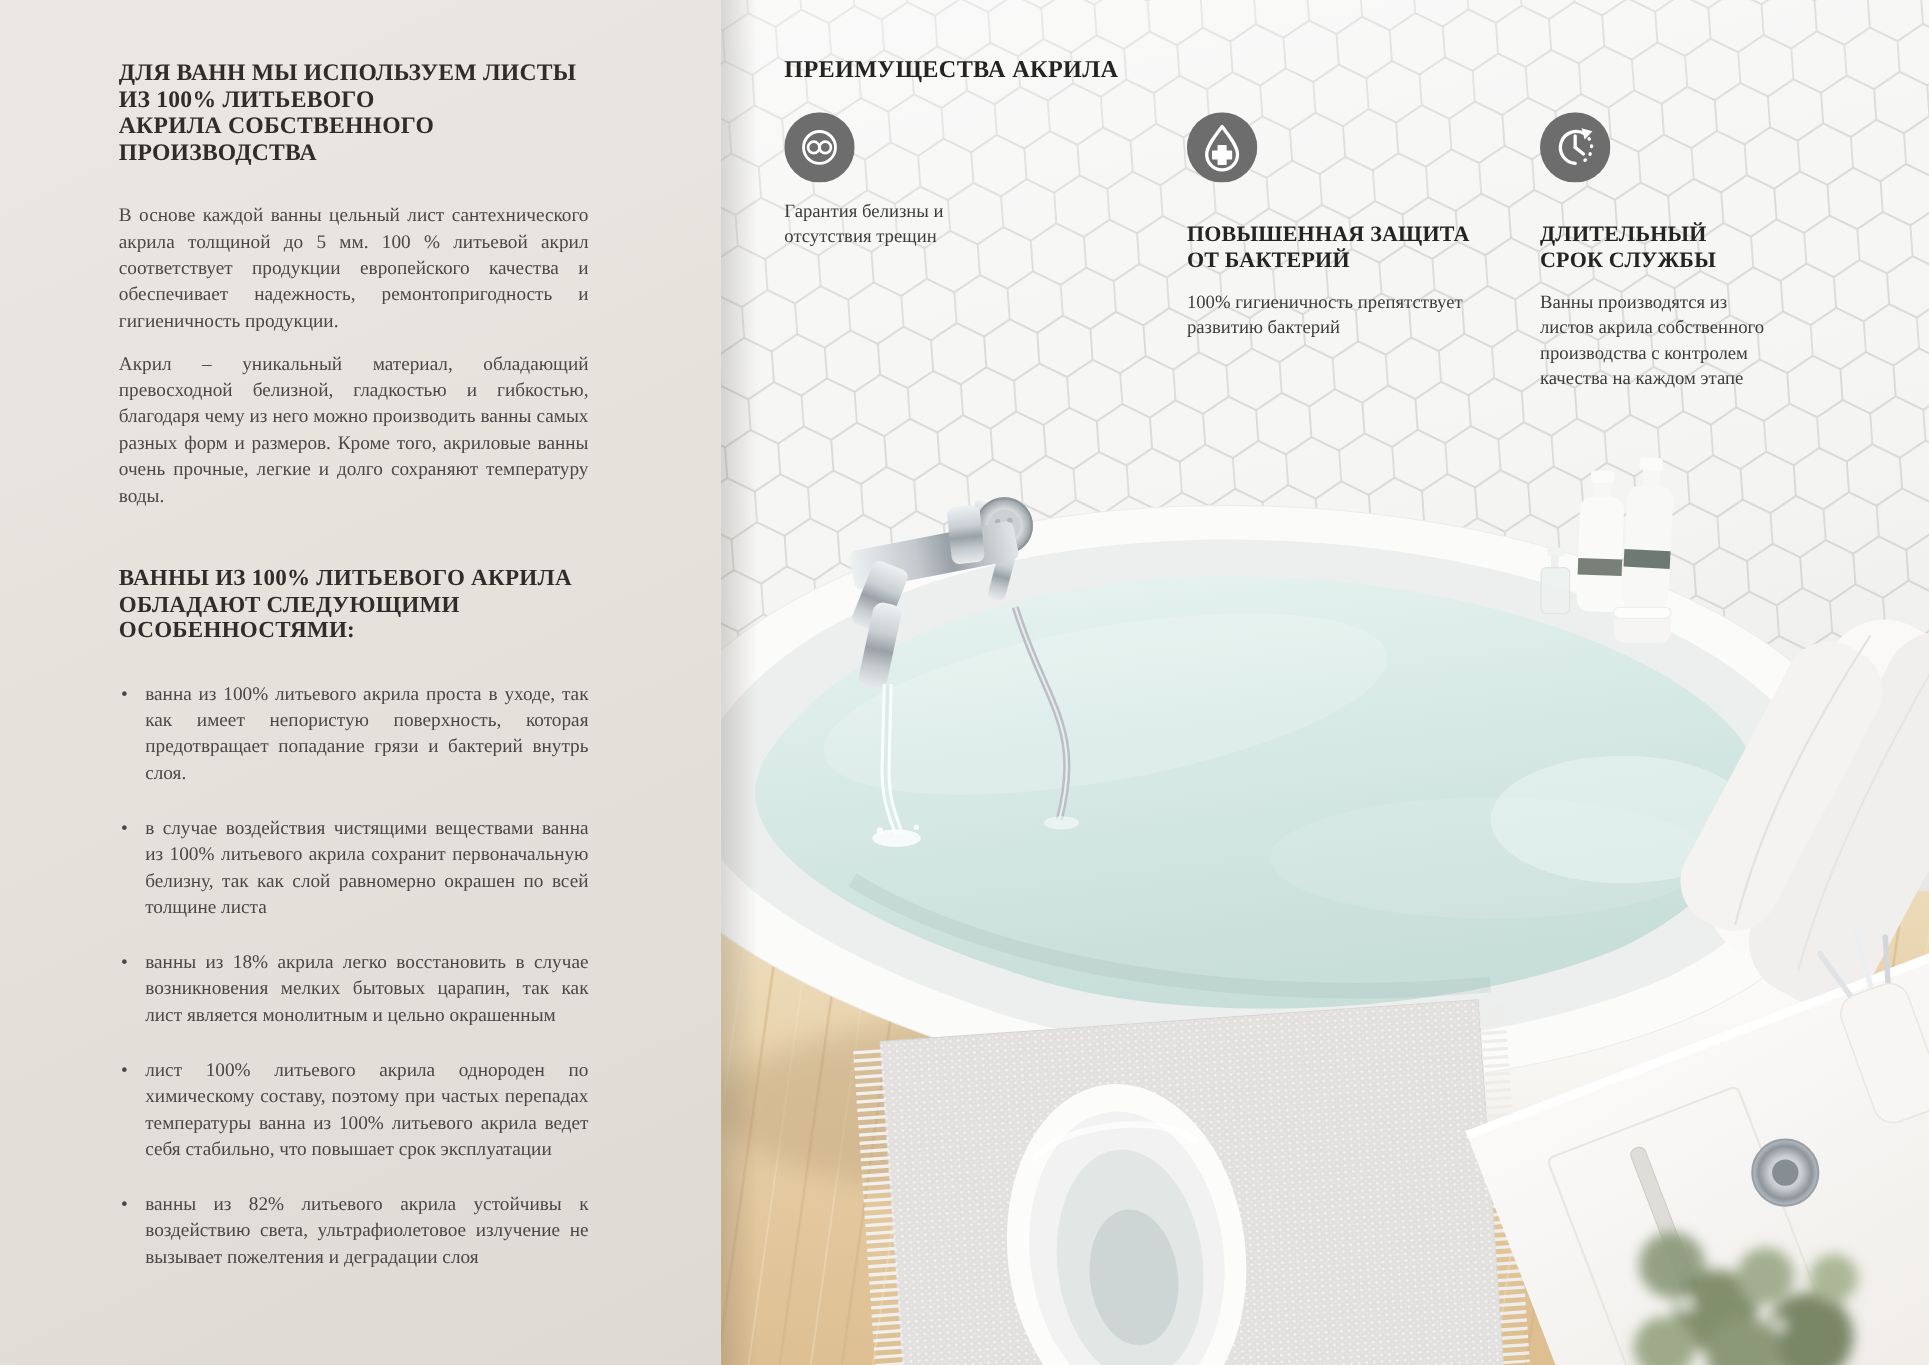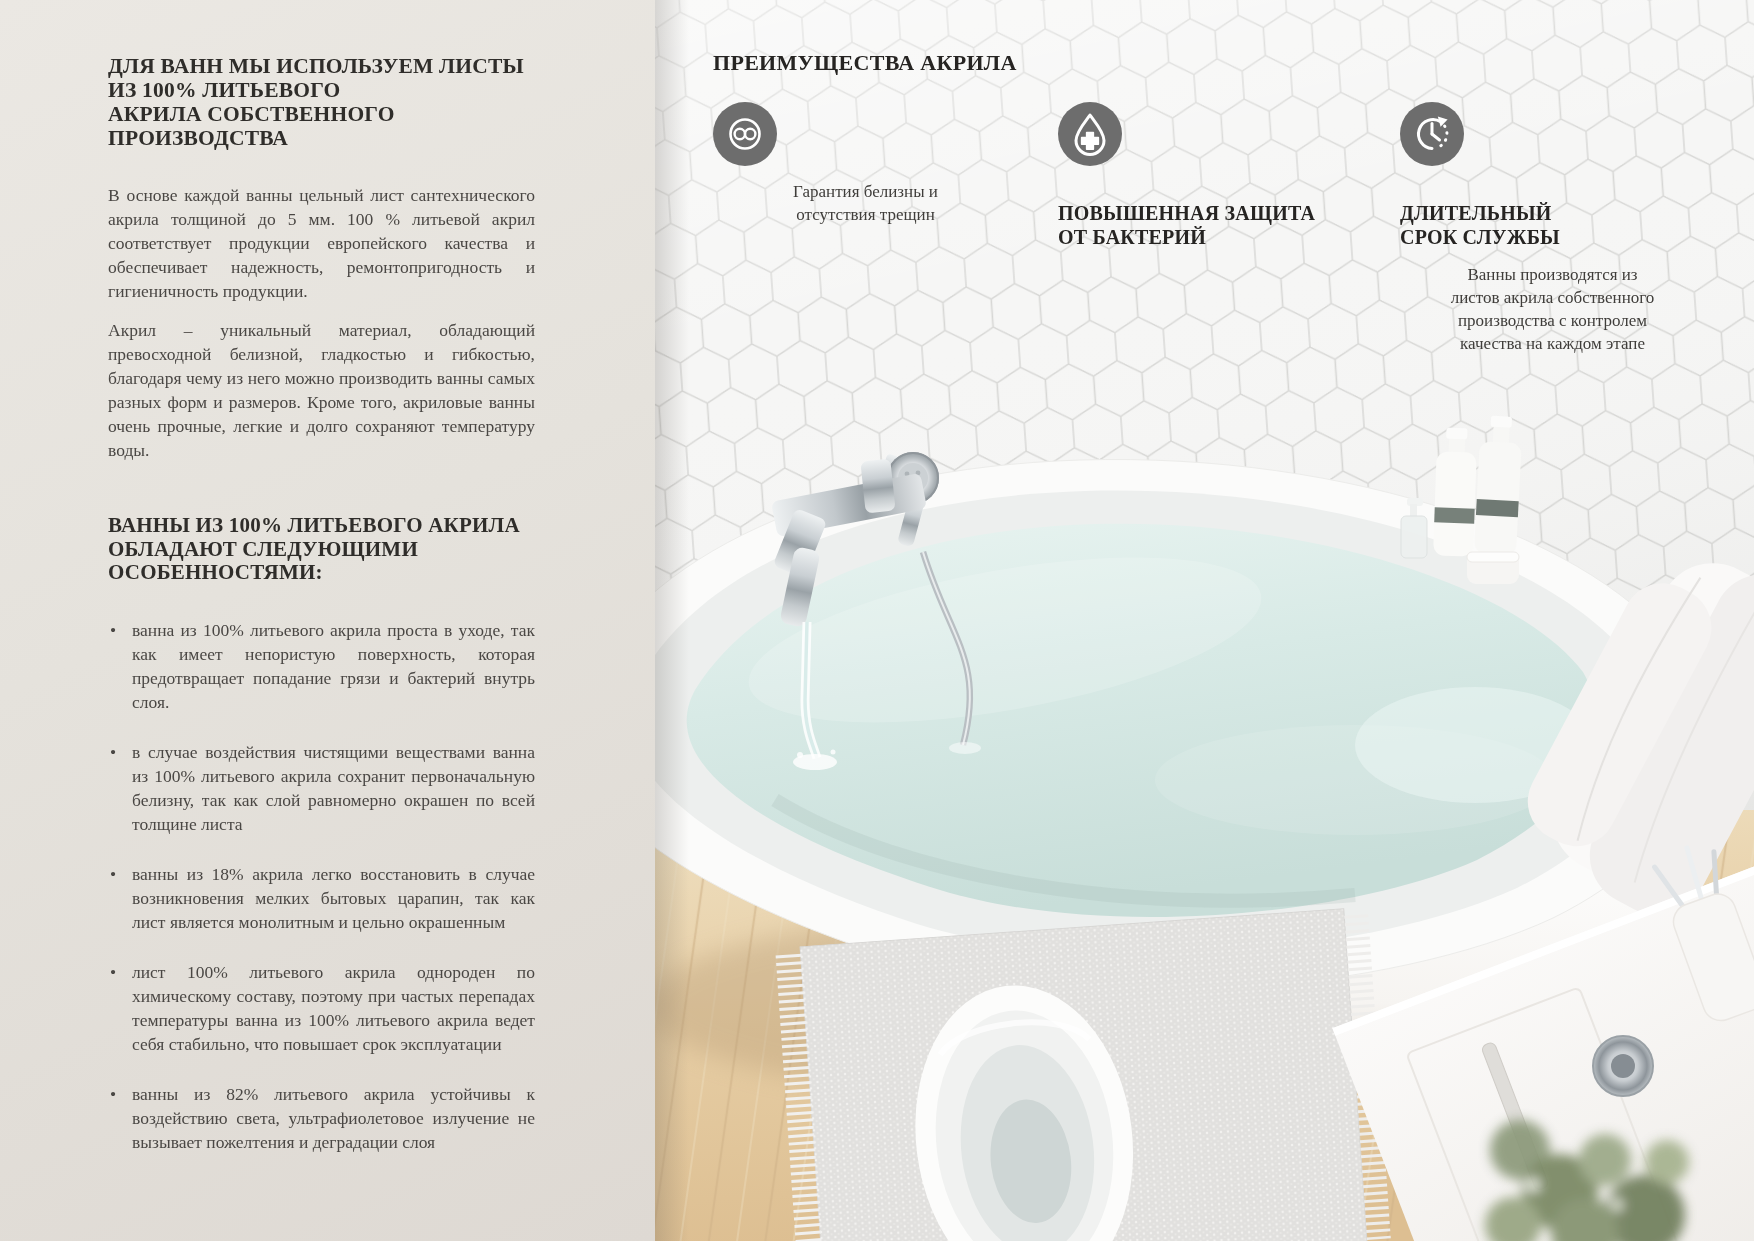--- a/index.html
+++ b/index.html
@@ -29,26 +29,26 @@
   .photo-panel .edge-shadow{position:absolute;left:0;top:0;width:34px;height:100%;
       background:linear-gradient(to right,rgba(90,84,76,.22),rgba(90,84,76,0));z-index:5;pointer-events:none;}
   .scene{position:absolute;left:0;top:0;z-index:1;}
 
   
   .advantages{position:absolute;left:0;top:0;width:100%;z-index:4;}
   .adv-heading{position:absolute;left:58px;top:50px;margin:0;font-size:22px;font-weight:700;
       color:#262422;letter-spacing:.3px;}
   .adv-col{position:absolute;top:102px;width:305px;}
   .adv-col.c1{left:58px;}
-  .adv-col.c2{left:403px;}
+  .adv-col.c2{left:424px;}
   .adv-col.c3{left:745px;}
   .adv-icon{width:64px;height:64px;display:block;}
   .adv-title{margin:36px 0 0 0;font-size:20px;line-height:23.5px;font-weight:700;color:#262422;
       letter-spacing:.2px;}
-  .adv-desc{margin:14px 0 0 0;font-size:17px;line-height:23px;color:#3f3d3a;text-align:center;}
+  .adv-desc{margin:14px 0 0 0;font-size:17px;line-height:23px;color:#3f3d3a;}
 </style>
 </head>
 <body>
 
 <div class="page">
 
   <aside class="left-panel">
     <h1 class="preline">ДЛЯ ВАНН МЫ ИСПОЛЬЗУЕМ ЛИСТЫ
 ИЗ 100% ЛИТЬЕВОГО
 АКРИЛА СОБСТВЕННОГО ПРОИЗВОДСТВА</h1>
@@ -320,20 +320,22 @@
       </div>
 
       <div class="adv-col c2">
         <svg class="adv-icon" viewBox="0 0 64 64">
           <circle cx="32" cy="32" r="32" fill="#6d6d6d"></circle>
           <path d="M32 13 C27 20 18 30 18 38.5 A14 14 0 0 0 46 38.5 C46 30 37 20 32 13 Z" fill="none" stroke="#ffffff" stroke-width="3" stroke-linejoin="round"></path>
           <path d="M28.6 30.5 h6.8 v5 h5 v6.8 h-5 v5 h-6.8 v-5 h-5 v-6.8 h5 Z" fill="#ffffff" stroke="#ffffff" stroke-width="1.5" stroke-linejoin="round"></path>
         </svg>
         <h3 class="adv-title preline">ПОВЫШЕННАЯ ЗАЩИТА
 ОТ БАКТЕРИЙ</h3>
+        <p class="adv-desc preline">100% гигиеничность препятствует
+развитию бактерий</p>
       </div>
 
       <div class="adv-col c3">
         <svg class="adv-icon" viewBox="0 0 64 64">
           <circle cx="32" cy="32" r="32" fill="#6d6d6d"></circle>
           <path d="M32 46.5 A14.5 14.5 0 1 1 40.8 19.8" fill="none" stroke="#ffffff" stroke-width="3" stroke-linecap="round"></path>
           <path d="M37.8 14.6 L47.6 17.4 L40.6 24.8 Z" fill="#ffffff"></path>
           <path d="M44.6 24 A14.5 14.5 0 0 1 36.5 45.8" fill="none" stroke="#ffffff" stroke-width="3" stroke-linecap="round" stroke-dasharray="0.6 6.5"></path>
           <line x1="32" y1="32" x2="32" y2="21.5" stroke="#ffffff" stroke-width="3" stroke-linecap="round"></line>
           <line x1="32" y1="32" x2="39.5" y2="38" stroke="#ffffff" stroke-width="3" stroke-linecap="round"></line>

